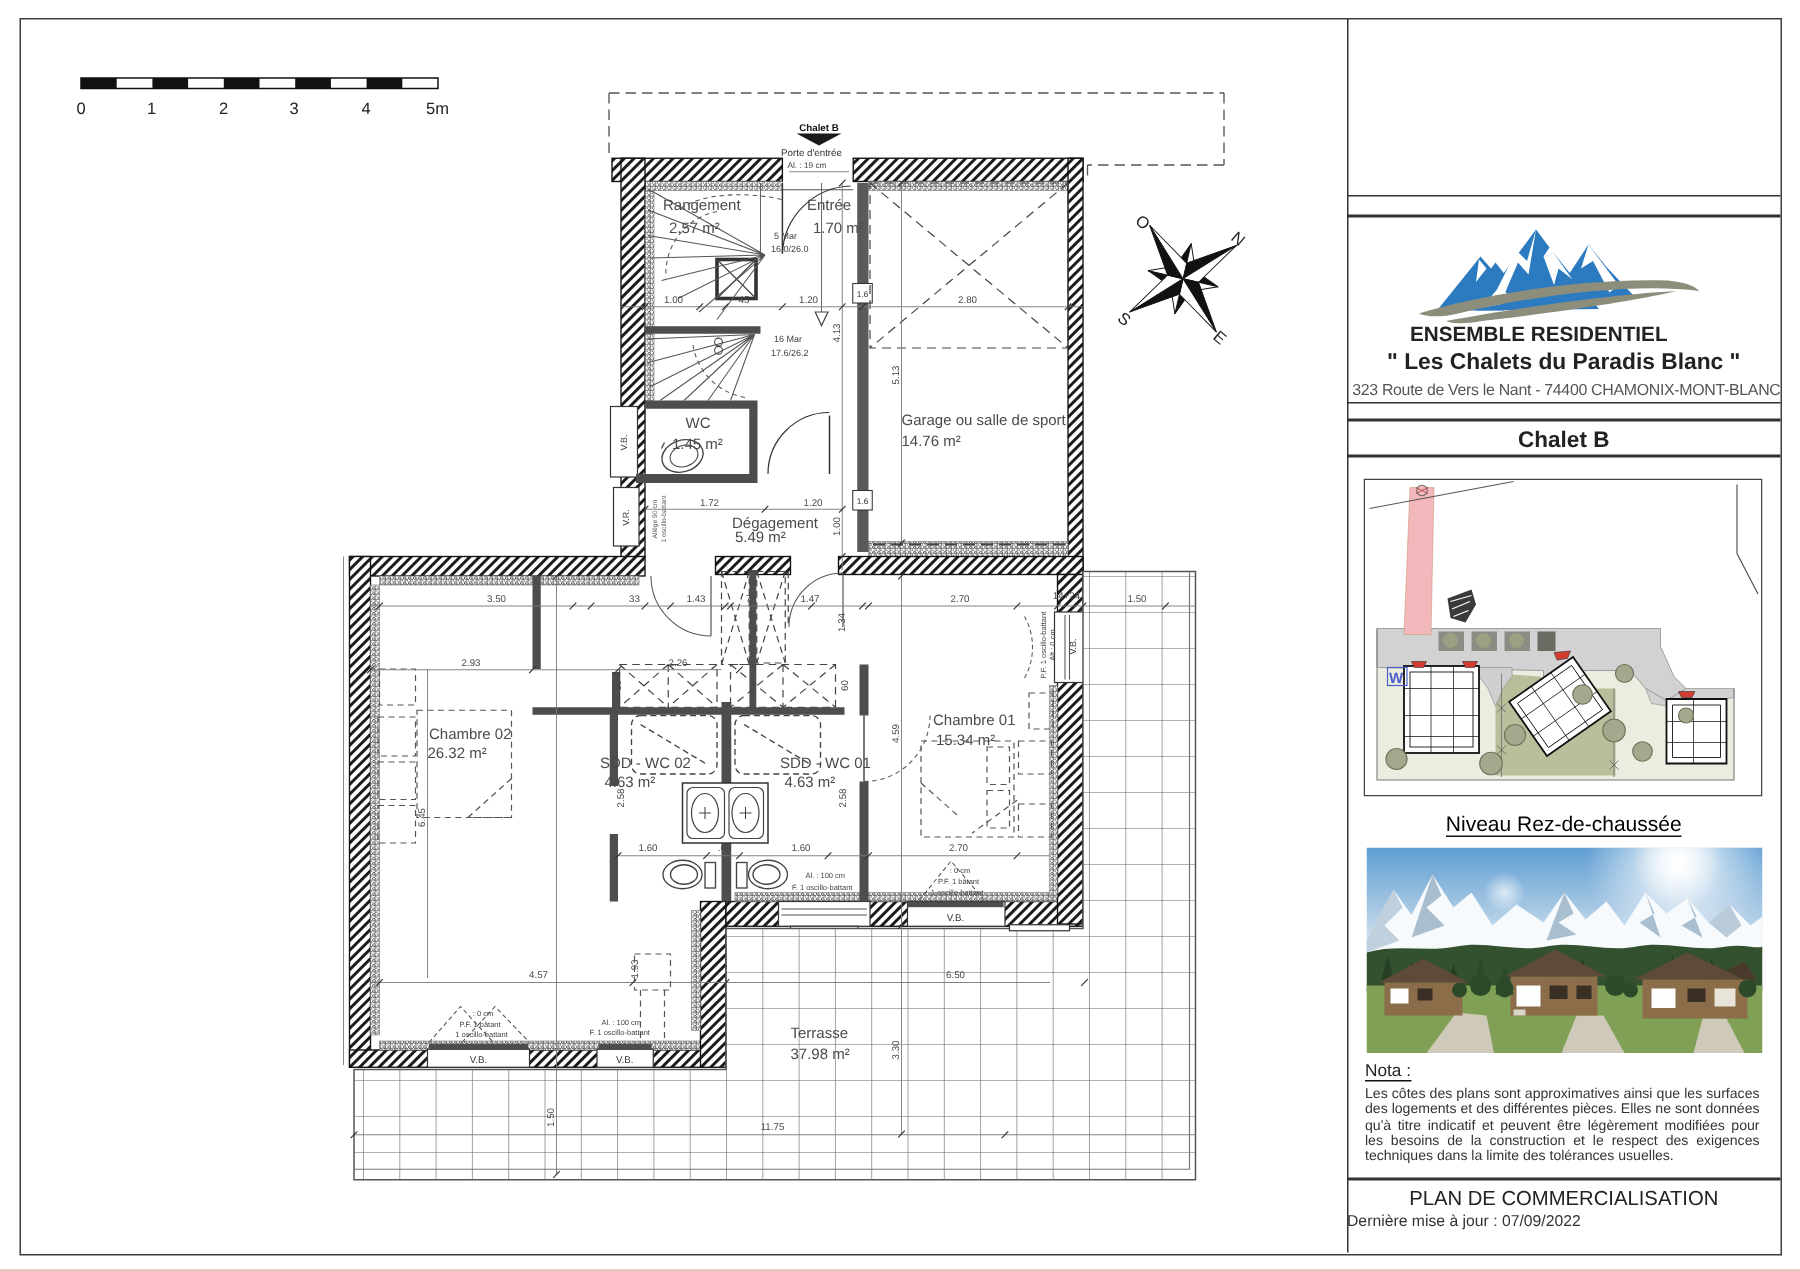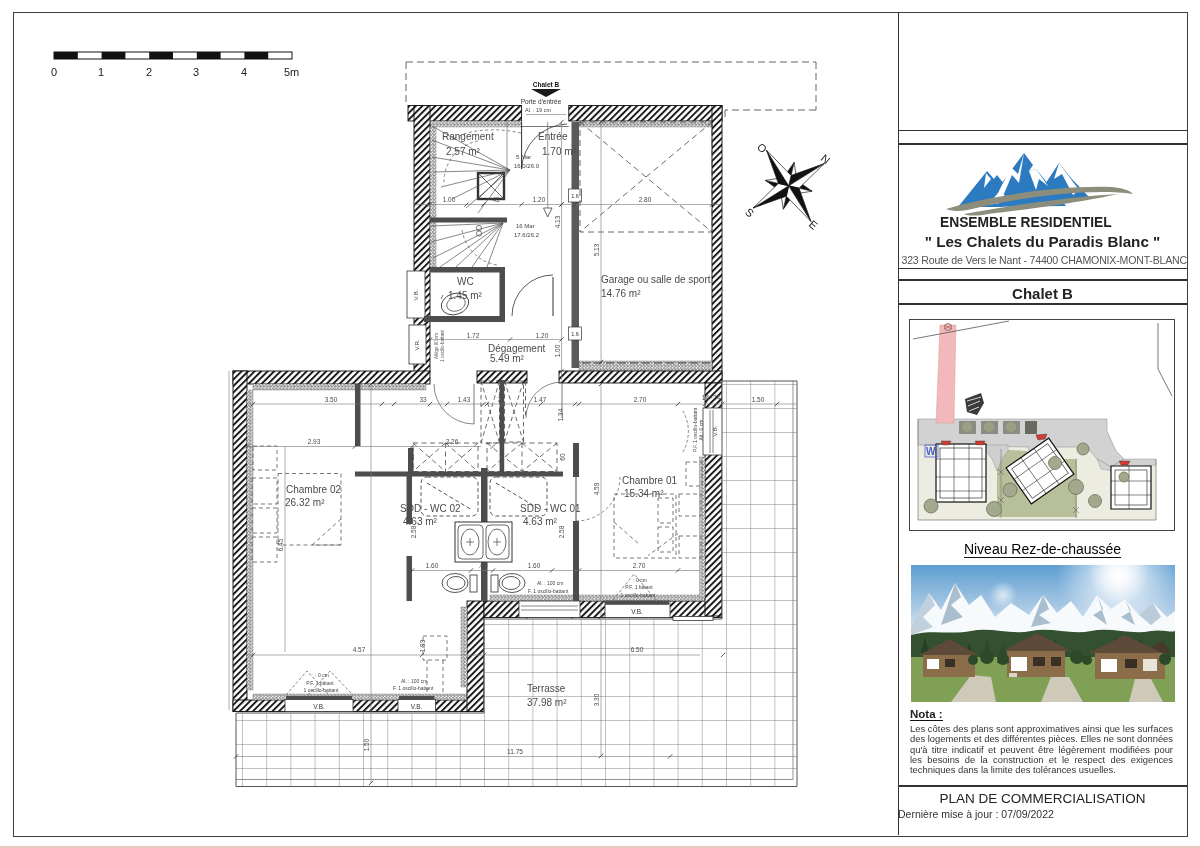--- a/index.html
+++ b/index.html
@@ -546,16 +546,16 @@
 <circle cx="76" cy="92" r="7"></circle>
       <circle cx="92" cy="94" r="6"></circle>
 <circle cx="166" cy="92" r="7"></circle>
       <circle cx="176" cy="95" r="5"></circle>
 <circle cx="254" cy="94" r="6"></circle>
       <circle cx="62" cy="95" r="5"></circle>
 </g>
 <rect x="98" y="108" width="8" height="4" fill="#d8d4c8"></rect>
 </svg>
 
-<div class="abs sbtxt" style="left:910px;top:708px;font-size:11.5px;font-weight:bold;"><span style="border-bottom:1.5px solid #111;">Nota :</span></div>
+<div class="abs sbtxt" style="left:910px;top:708px;font-size:11.5px;font-weight:normal;"><span style="border-bottom:1.5px solid #111;">Nota :</span></div>
 <div class="abs" style="left:910px;top:724px;width:263px;font-size:9.4px;line-height:10.3px;color:#333;text-align:justify;">Les côtes des plans sont approximatives ainsi que les surfaces des logements et des différentes pièces. Elles ne sont données qu'à titre indicatif et peuvent être légèrement modifiées pour les besoins de la construction et le respect des exigences techniques dans la limite des tolérances usuelles.</div>
 <div class="abs sbtxt" style="left:898px;top:791px;width:289px;text-align:center;font-size:13.5px;color:#222;">PLAN DE COMMERCIALISATION</div>
 <div class="abs" style="left:898px;top:808px;width:289px;text-align:left;font-size:10.5px;color:#333;">Dernière mise à jour : 07/09/2022</div>
 
 </body></html>

